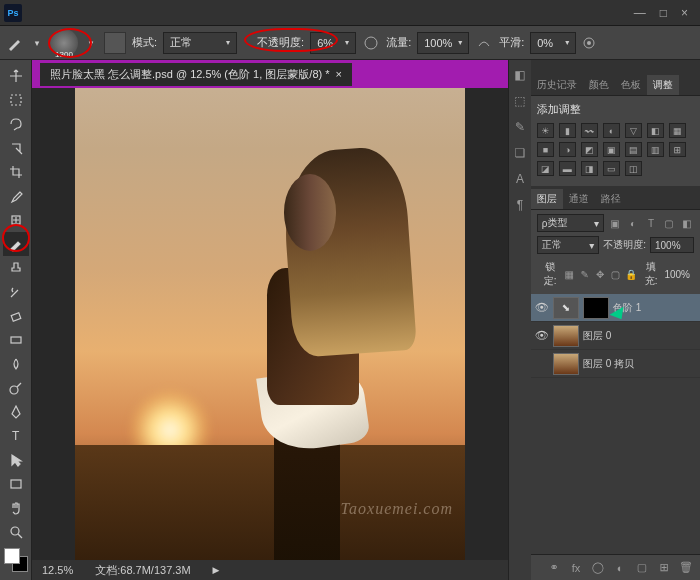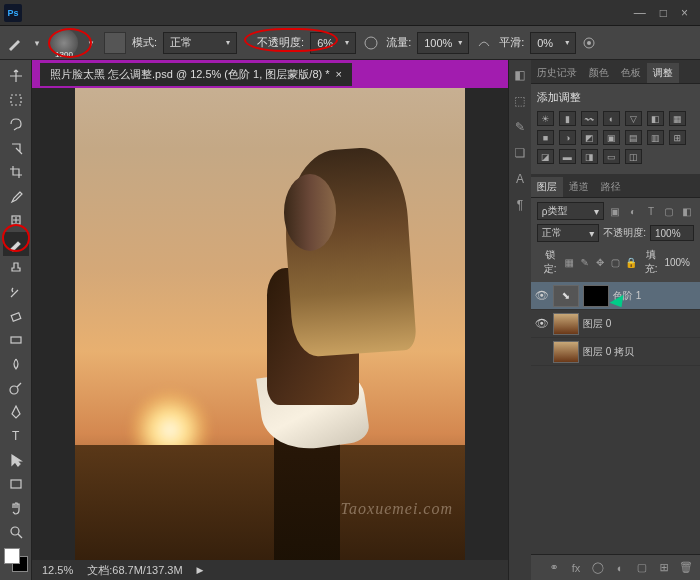--- a/index.html
+++ b/index.html
@@ -35,26 +35,26 @@
 .canvas { width: 390px; height: 548px; background: linear-gradient(180deg,#c9b49a 0%,#c4a885 18%,#d4a878 40%,#e8b070 55%,#d48850 70%,#7a4820 85%,#3a2410 100%); position: relative; overflow: hidden; }
 .sun { position: absolute; left: 14%; top: 62%; width: 80px; height: 80px; background: radial-gradient(circle,#fff8e0 0%,#ffe090 30%,rgba(255,200,100,0.3) 60%,transparent 80%); border-radius: 50%; filter: blur(4px); }
 .ground { position: absolute; bottom: 0; left: 0; right: 0; height: 28%; background: linear-gradient(180deg,#5a3818 0%,#2a1808 100%); }
 .fig { position: absolute; left: 46%; top: 18%; width: 42%; height: 78%; }
 .hair { position: absolute; top: 0; left: 20%; width: 75%; height: 48%; background: linear-gradient(180deg,#3a2818 0%,#6a4828 40%,#8a6838 70%,#c8a060 100%); border-radius: 45% 35% 10% 20%; transform: rotate(-4deg); }
 .face { position: absolute; top: 6%; left: 18%; width: 32%; height: 18%; background: linear-gradient(90deg,#3a2818 0%,#6a4838 50%,#8a6848 100%); border-radius: 50%; }
 .torso { position: absolute; top: 28%; left: 8%; width: 56%; height: 32%; background: linear-gradient(120deg,#2a1808 0%,#4a2c18 50%,#6a4020 100%); border-radius: 20% 10% 8% 14%; }
 .shirt { position: absolute; top: 52%; left: 4%; width: 64%; height: 18%; background: linear-gradient(160deg,#e8e0d0 0%,#f8f0e0 50%,#d0c8b8 100%); border-radius: 0 40% 20% 50%; transform: rotate(-8deg); }
 .legs { position: absolute; top: 62%; left: 12%; width: 40%; height: 40%; background: linear-gradient(180deg,#2a1808 0%,#1a1004 100%); border-radius: 14% 10% 0 0; }
 .wm { position: absolute; right: 12px; bottom: 80px; color: rgba(220,200,180,0.45); font-size: 16px; letter-spacing: 1px; font-family: Georgia,serif; font-style: italic; }
-.stbar { height: 20px; background: #323232; display: flex; align-items: center; padding: 0 10px; gap: 14px; font-size: 11px; color: #ccc; }
+.stbar { height: 20px; background: #323232; display: flex; align-items: center; padding: 0 10px; gap: 22px; font-size: 11px; color: #ccc; }
 .rp { width: 192px; background: #454545; display: flex; border-left: 1px solid #222; }
 .rp-icons { width: 24px; background: #3a3a3a; display: flex; flex-direction: column; align-items: center; gap: 8px; padding-top: 6px; }
 .rp-icons div { width: 18px; height: 18px; color: #999; font-size: 12px; display:flex;align-items:center;justify-content:center; }
 .rp-panels { flex: 1; display: flex; flex-direction: column; }
-.panel-tabs { height: 24px; display: flex; align-items: flex-end; background: #323232; border-bottom: 1px solid #222; font-size: 10px; }
+.panel-tabs { height: 36px; display: flex; align-items: flex-end; background: #323232; border-bottom: 1px solid #222; font-size: 10px; }
 .ptab { padding: 3px 6px; color: #999; cursor: pointer; }
 .ptab.act { background: #454545; color: #ddd; }
 .adj-body { background: #454545; padding: 6px; }
 .adj-title { font-size: 11px; color: #ddd; margin-bottom: 6px; }
 .adj-row { display: flex; gap: 5px; margin-bottom: 4px; }
 .adj-ic { width: 17px; height: 15px; background: #3a3a3a; border: 1px solid #222; font-size: 9px; color:#aaa; display:flex;align-items:center;justify-content:center; }
 .layers-hdr { height: 24px; display: flex; align-items: flex-end; background: #323232; font-size: 10px; border-bottom:1px solid #222; }
 .layers-opts { padding: 4px 6px; background: #454545; }
 .lrow { display: flex; align-items: center; gap: 4px; margin-bottom: 4px; font-size: 10px; }
 .lrow .dd2 { flex: 1; height: 18px; background: #3a3a3a; border: 1px solid #222; display: flex; align-items: center; padding: 0 4px; }

